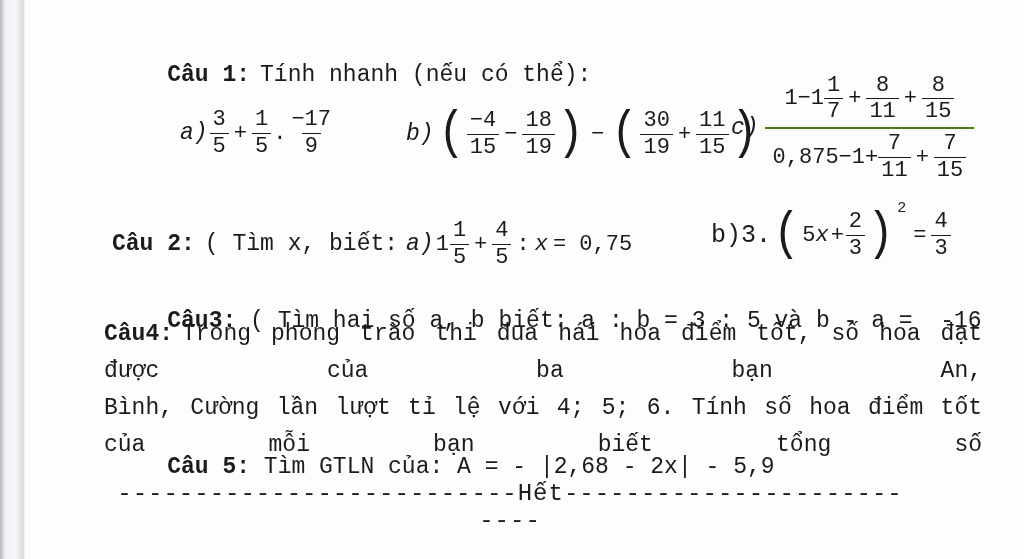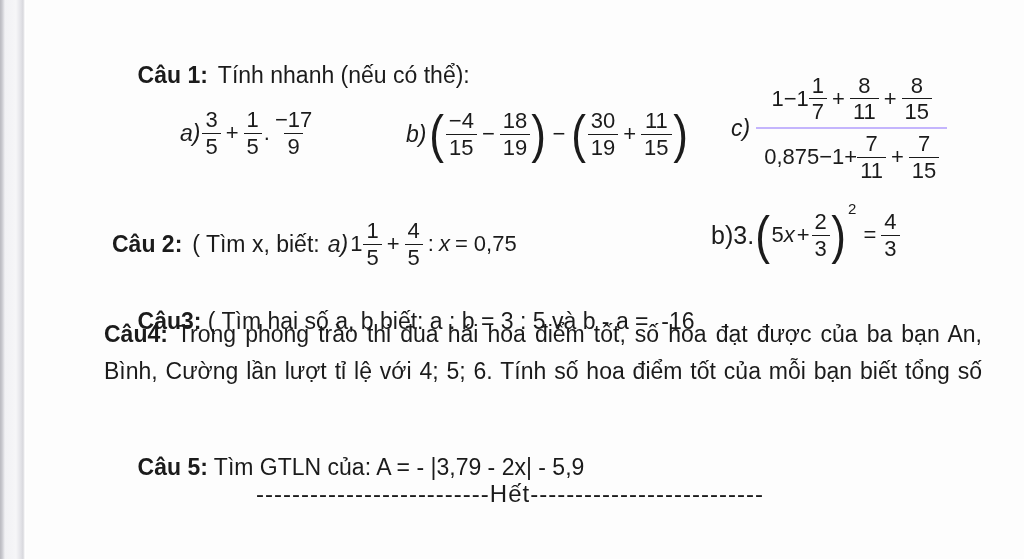--- a/index.html
+++ b/index.html
@@ -1,21 +1,21 @@
 <!DOCTYPE html>
 <html><head>
 <meta charset="utf-8">
 <style>
   html,body{margin:0;padding:0;}
   .page{
     position:relative;
     width:1024px;height:559px;
     background:#fdfdfd;
     overflow:hidden;
-    font-family:Liberation Sans, sans-serif;
+    font-family:Liberation Mono, monospace;
     color:#1b1b1b;
   }
   .edge{
     position:absolute;left:0;top:0;width:26px;height:559px;
     background:linear-gradient(to right,#b9b9bf 0px,#c9c9cf 2px,#f1f1f4 5px,#f6f6f8 16px,#e2e2e7 21px,#d8d8dd 23px,#ffffff 25px);
   }
   .abs{position:absolute;}
   .b{font-weight:bold;}
   .it{font-style:italic;}
   .txt{font-size:23px;line-height:30px;white-space:pre-wrap;}
@@ -23,21 +23,21 @@
   .frac{display:inline-flex;flex-direction:column;align-items:center;font-size:22px;line-height:1.08;}
   .frac .num{padding:0 3px 1px;}
   .frac .den{border-top:1.6px solid #1b1b1b;padding:1px 3px 0;}
   .mathtxt{font-size:22px;}
   .op{margin:0 5px;font-size:22px;}
   .tight{margin:0 2px;font-size:22px;}
   .paren{font-size:52px;line-height:56px;display:inline-block;transform:scaleX(0.85);font-weight:400;}
   .exp{font-size:15px;align-self:flex-start;margin:2px 2px 0 1px;}
   .bigfrac{display:inline-flex;flex-direction:column;align-items:center;margin-left:4px;}
   .bignum{display:flex;align-items:center;padding:0 8px 3px;}
-  .bigden{display:flex;align-items:center;border-top:2px solid #c4b5fd;padding:3px 8px 0;}
+  .bigden{display:flex;align-items:center;border-top:2px solid #4d7c0f;padding:3px 8px 0;}
   .q1head{left:112px;top:30px;}
   .q1a{left:180px;top:100px;height:66px;}
   .q1b{left:406px;top:101px;height:66px;}
   .q1c{left:731px;top:64px;height:128px;}
   .q2row{left:112px;top:210px;height:68px;}
   .q2b{left:711px;top:198px;height:74px;}
   .q3line{left:112px;top:276px;}
   .q4block{left:104px;top:316px;width:878px;}
   .tline{font-size:23px;line-height:37px;}
   .jline{text-align:justify;text-align-last:justify;}
@@ -179,19 +179,19 @@
   <div class="abs q3line txt">
     <span class="b">Câu3:</span><span> ( Tìm hai số a, b biết: a : b = 3 : 5 và b - a =  -16</span>
   </div>
 
   <div class="abs q4block">
     <div class="tline jline"><span class="b q4lbl">Câu4:</span><span>Trong phong trào thi đua hái hoa điểm tốt, số hoa đạt được của ba bạn An,</span></div>
     <div class="tline jline"><span>Bình, Cường lần lượt tỉ lệ với 4; 5; 6. Tính số hoa điểm tốt của mỗi bạn biết tổng số</span></div>
   </div>
 
   <div class="abs q5line txt">
-    <span class="b">Câu 5:</span><span> Tìm GTLN của: A = - |3,79 - 2x| - 5,9</span>
+    <span class="b">Câu 5:</span><span> Tìm GTLN của: A = - |2,68 - 2x| - 5,9</span>
   </div>
 
   <div class="abs footer">
     <span>--------------------------Hết--------------------------</span>
   </div>
 </div>
 
 </body></html>

